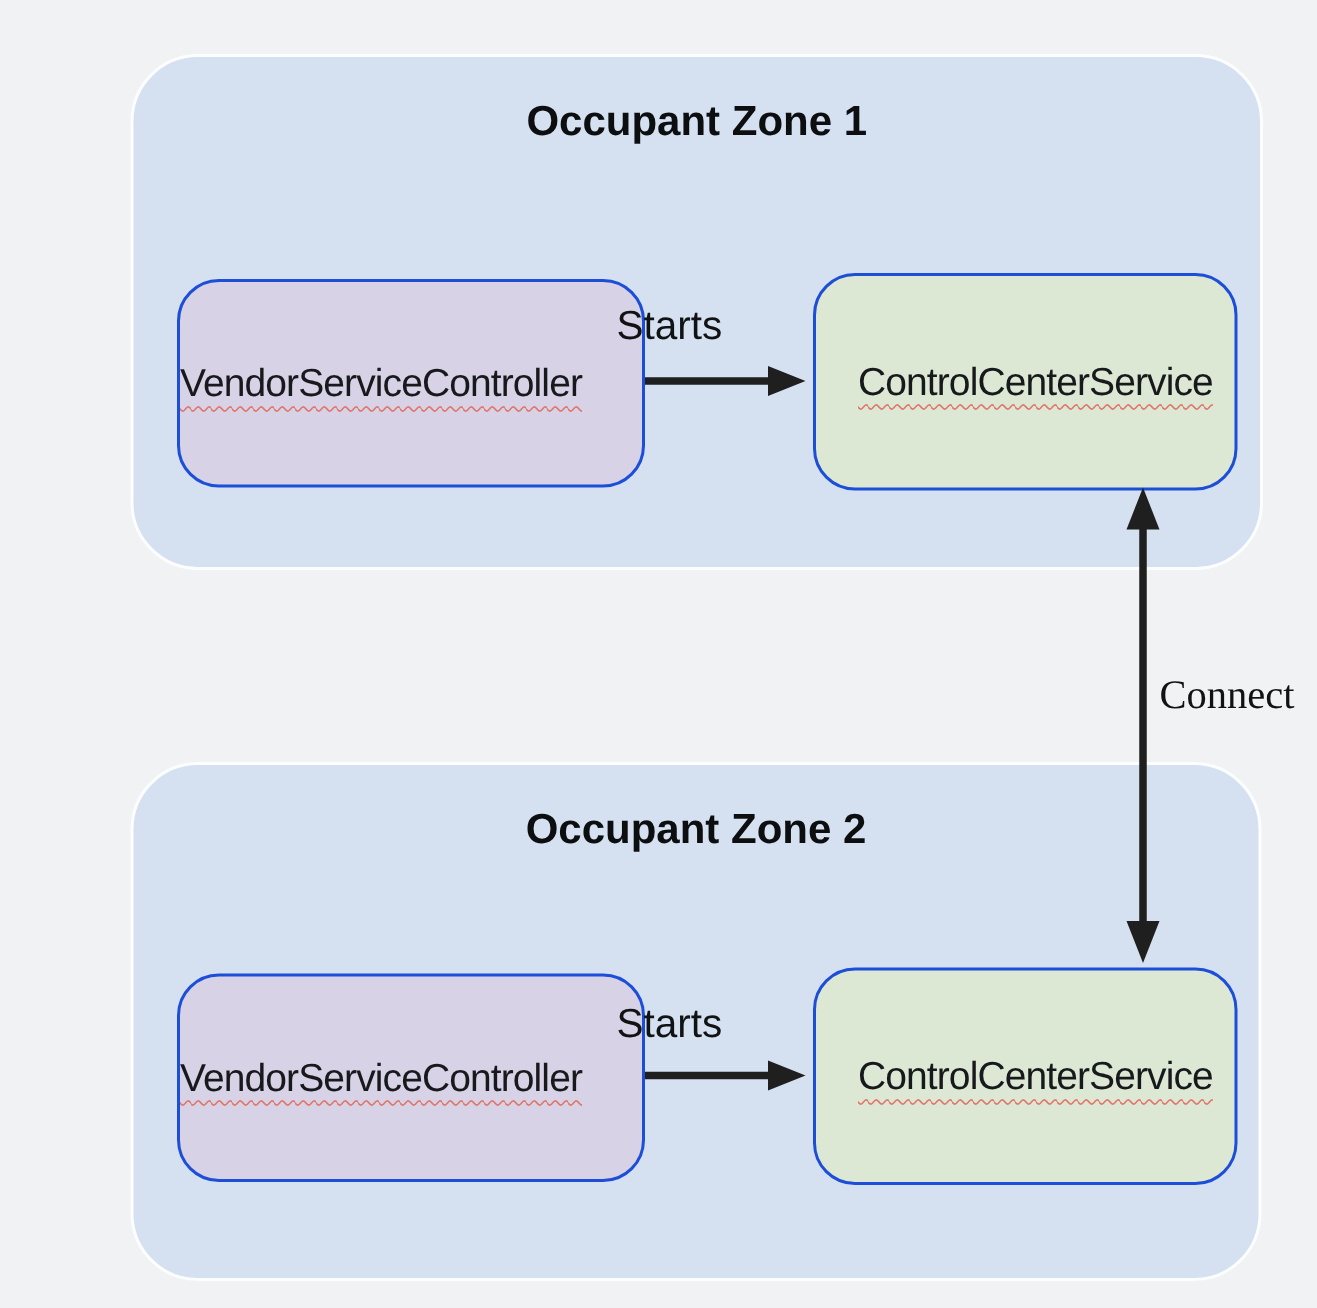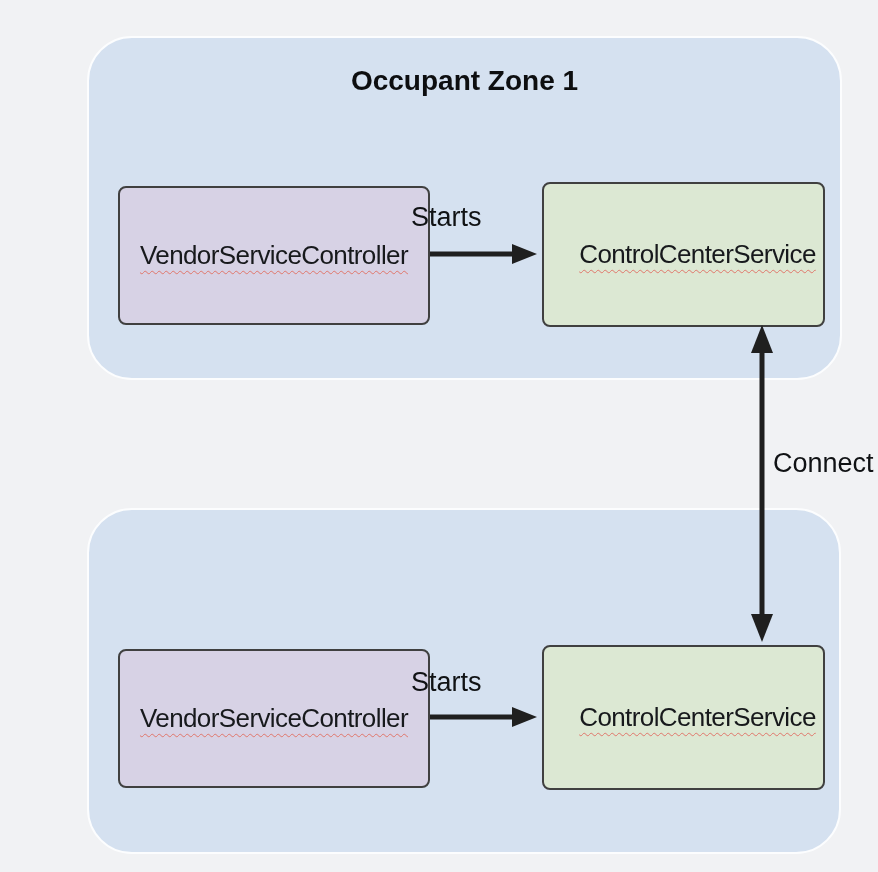--- a/index.html
+++ b/index.html
@@ -32,26 +32,26 @@
   .zone-title {
     margin-top: 27px;
     text-align: center;
     font-size: 28px;
     font-weight: 700;
     color: #0d0e10;
     letter-spacing: 0px;
   }
   .node {
     position: absolute;
-    border: 2px solid #404040;
-    border-radius: 8px;
+    border: 2px solid #1d4ed8;
+    border-radius: 28px;
     box-sizing: border-box;
     display: flex;
     align-items: center;
-    justify-content: center;
+    justify-content: flex-start;
   }
   .node-controller {
     left: 29px;
     width: 312px;
     height: 139px;
     background: #d7d2e5;
   }
   .node-service {
     left: 453px;
     width: 283px;
@@ -82,20 +82,21 @@
   }
   .starts-label {
     left: 322px;
     width: 130px;
   }
   .zone-1 .starts-label { top: 164px; }
   .zone-2 .starts-label { top: 157px; }
   .connect-label {
     left: 733px;
     top: 436px;
+    font-family: Liberation Serif, serif;
   }
   svg.arrows {
     position: absolute;
     left: 0; top: 0;
     width: 878px; height: 872px;
     pointer-events: none;
   }
 </style>
 </head>
 <body>
@@ -110,20 +111,21 @@
     </div>
 
     <div class="node node-service">
       <span class="node-label">ControlCenterService</span>
     </div>
 
     <div class="edge-label starts-label">Starts</div>
   </section>
 
   <section class="zone zone-2">
+    <div class="zone-title">Occupant Zone 2</div>
 
     <div class="node node-controller">
       <span class="node-label">VendorServiceController</span>
     </div>
 
     <div class="node node-service">
       <span class="node-label">ControlCenterService</span>
     </div>
 
     <div class="edge-label starts-label">Starts</div>

